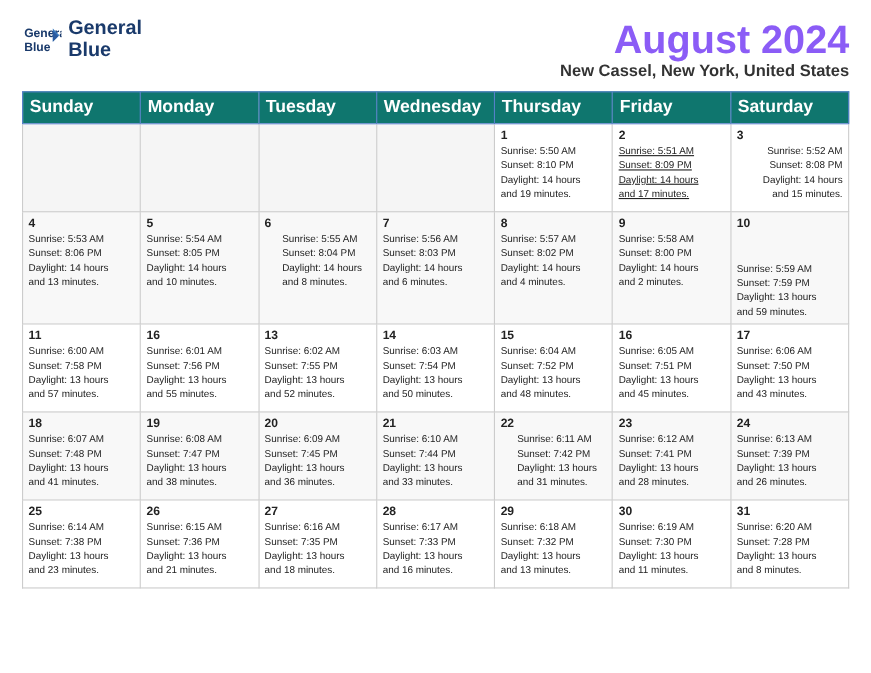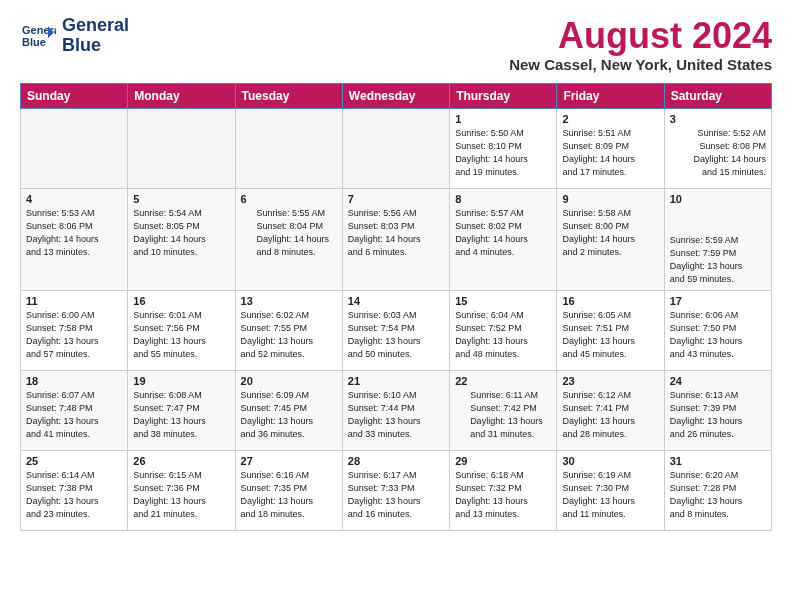--- a/index.html
+++ b/index.html
@@ -30,37 +30,37 @@
     .logo-icon {
       width: 36px;
       height: 36px;
     }
     .title-area {
       text-align: right;
     }
     .month-year {
       font-size: 36px;
       font-weight: bold;
-      color: #be185d;
+      color: #8b5cf6;
       line-height: 1.1;
     }
     .location {
       font-size: 15px;
       color: #333;
       font-weight: bold;
     }
     table {
       width: 100%;
       border-collapse: collapse;
       table-layout: fixed;
     }
     th {
-      background-color: #be185d;
+      background-color: #0f766e;
       color: #fff;
-      font-size: 12px;
+      font-size: 16px;
       font-weight: bold;
       text-align: left;
       padding: 5px 6px;
       border: 1px solid #5580c8;
     }
     td {
       border: 1px solid #ccc;
       vertical-align: top;
       padding: 4px 5px;
       font-size: 9.5px;
@@ -129,21 +129,21 @@
         <td class="empty"></td>
         <td>
           <span class="day-num">1</span>
           <div class="day-info" style="white-space: pre-line;">Sunrise: 5:50 AM
 Sunset: 8:10 PM
 Daylight: 14 hours
 and 19 minutes.</div>
         </td>
         <td>
           <span class="day-num">2</span>
-          <div class="day-info" style="white-space: pre-line;">Sunrise: 5:51 AM
+          <div class="day-info" style="white-space: pre-line; text-decoration: underline;">Sunrise: 5:51 AM
 Sunset: 8:09 PM
 Daylight: 14 hours
 and 17 minutes.</div>
         </td>
         <td>
           <span class="day-num">3</span>
           <div class="day-info" style="white-space: pre-line; text-align: right;">Sunrise: 5:52 AM
 Sunset: 8:08 PM
 Daylight: 14 hours
 and 15 minutes.</div>

